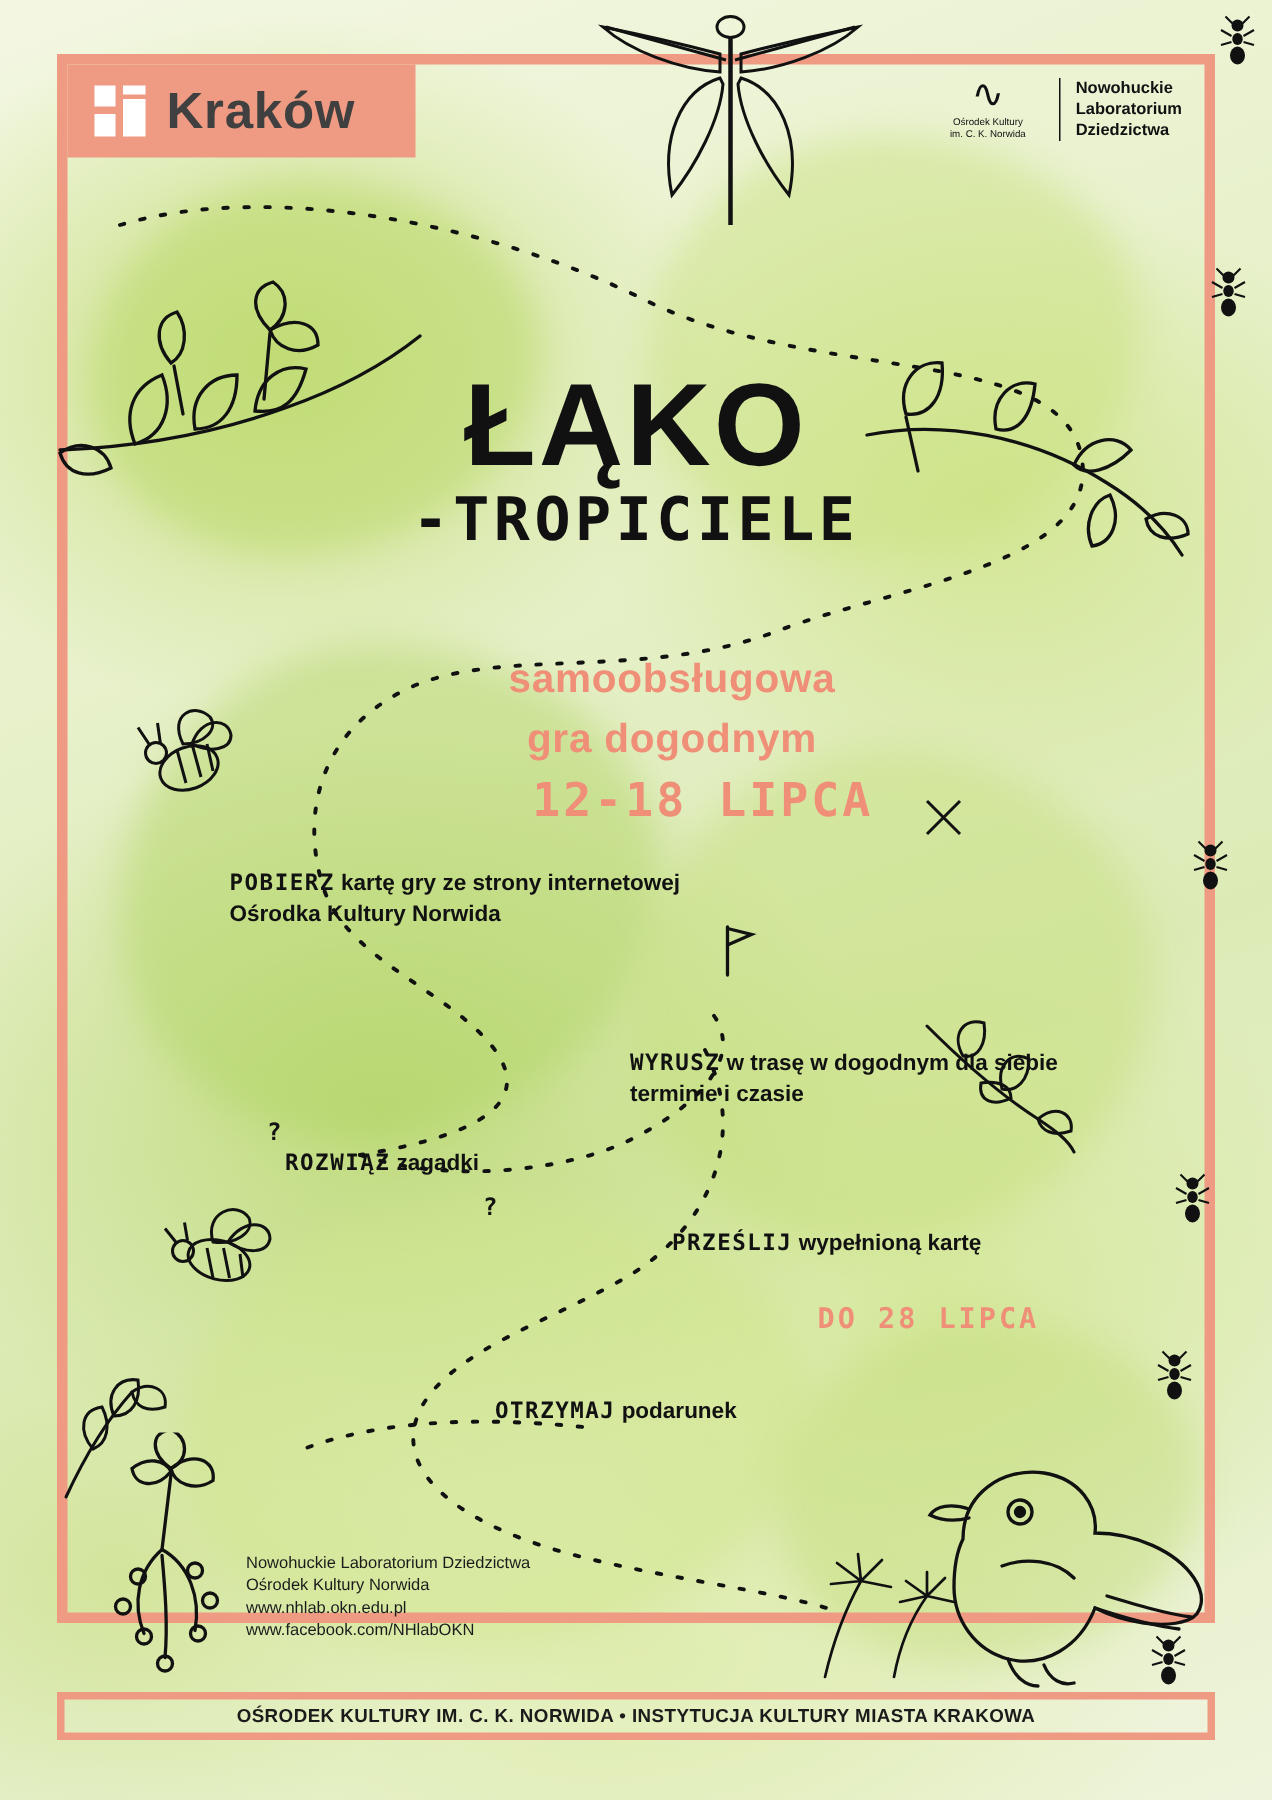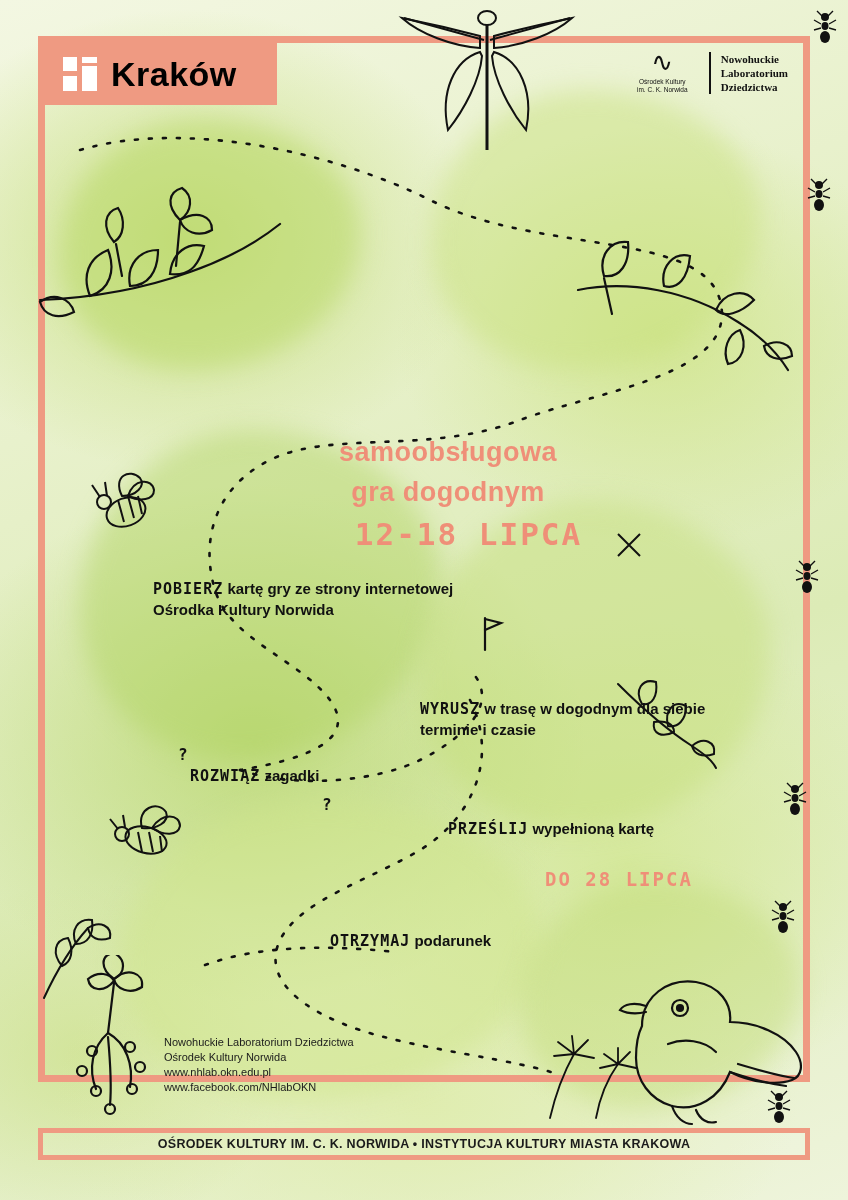--- a/index.html
+++ b/index.html
@@ -39,28 +39,28 @@
   .krakow{
     position:absolute;left:45px;top:43px;width:232px;height:62px;
     background:#ef9a82;display:flex;align-items:center;gap:14px;padding-left:18px;box-sizing:border-box;
   }
   .krakow .mark{width:34px;height:34px;position:relative;flex:0 0 auto;}
   .krakow .mark i{position:absolute;background:#fff;display:block;}
   .krakow .mark i.a{left:0;top:0;width:14px;height:14px;}
   .krakow .mark i.b{left:19px;top:0;width:15px;height:6px;}
   .krakow .mark i.c{left:19px;top:9px;width:15px;height:25px;}
   .krakow .mark i.d{left:0;top:19px;width:14px;height:15px;}
-  .krakow .name{color:#000000;font-size:34px;font-weight:bold;letter-spacing:.5px;}
+  .krakow .name{color:#404040;font-size:34px;font-weight:bold;letter-spacing:.5px;}
   
   .nld{position:absolute;right:60px;top:52px;display:flex;align-items:center;gap:10px;}
   .nld .ok{width:74px;text-align:center;}
   .nld .ok .glyph{font-size:26px;line-height:20px;color:#111;font-family:"Liberation Serif",serif;}
   .nld .ok .sub{font-size:6.5px;line-height:8px;color:#111;margin-top:5px;}
   .nld .bar{width:1.5px;height:42px;background:#111;}
-  .nld .txt{font-size:11px;line-height:14px;font-weight:bold;color:#111;font-family:Liberation Serif, serif;}
+  .nld .txt{font-size:11px;line-height:14px;font-weight:bold;color:#111;}
   
   .title-wrap{position:absolute;left:0;right:0;top:246px;text-align:center;}
   .title{
     font-family:"Liberation Sans", sans-serif;
     font-size:78px;font-weight:bold;letter-spacing:2px;color:#111;line-height:74px;
   }
   .subtitle{
     font-family:"DejaVu Sans Mono", monospace;
     font-size:40px;letter-spacing:3px;color:#111;margin-top:4px;font-weight:bold;
   }
@@ -170,20 +170,24 @@
       <path d="M10 60 C 60 50, 120 60, 170 92 C 196 108, 210 124, 220 140"></path>
       <path d="M36 46 C 30 26, 42 10, 60 12 C 62 34, 52 48, 36 46 Z"></path>
       <path d="M36 48 L44 84"></path>
       <path d="M96 56 C 92 36, 106 22, 122 26 C 120 48, 110 60, 96 56 Z"></path>
       <path d="M148 80 C 156 62, 176 58, 186 70 C 172 84, 156 88, 148 80 Z"></path>
       <path d="M196 116 C 210 108, 224 114, 224 126 C 210 132, 198 128, 196 116 Z"></path>
       <path d="M172 100 C 180 116, 174 132, 160 134 C 154 120, 160 104, 172 100 Z"></path>
     </g>
   </svg>
 
+  <div class="title-wrap">
+    <div class="title">ŁĄKO</div>
+    <div class="subtitle">-TROPICIELE</div>
+  </div>
 
   <div class="tagline">
     <div class="l1">samoobsługowa</div>
     <div class="l2">gra dogodnym</div>
     <div class="l3">12-18 LIPCA</div>
   </div>
 
   <div class="step s1">
     <span class="cmd">POBIERZ</span><span class="txt"> kartę gry ze strony internetowej Ośrodka Kultury Norwida</span>
   </div>

